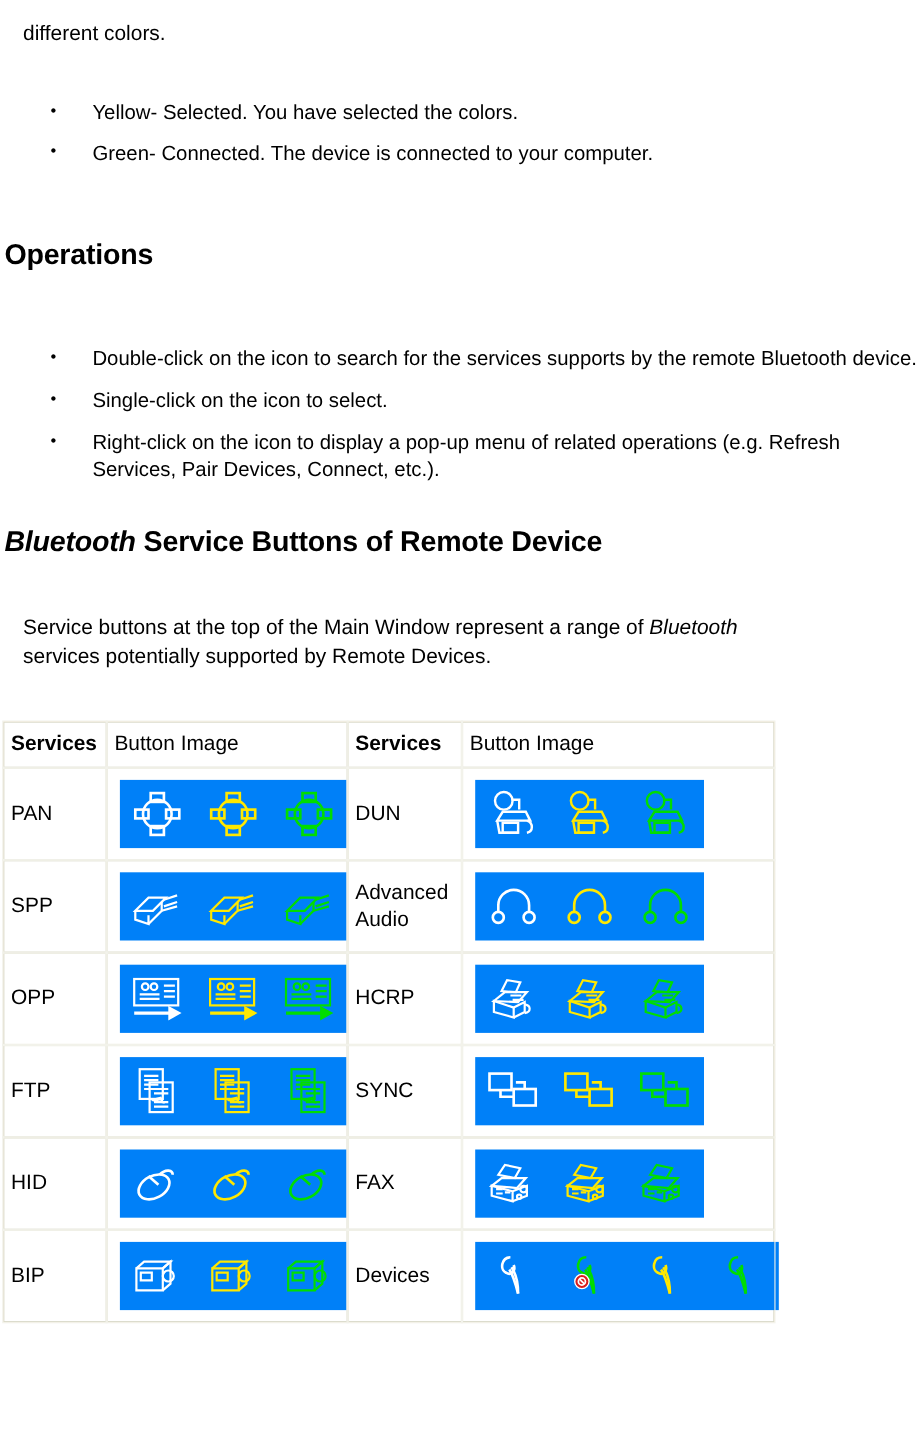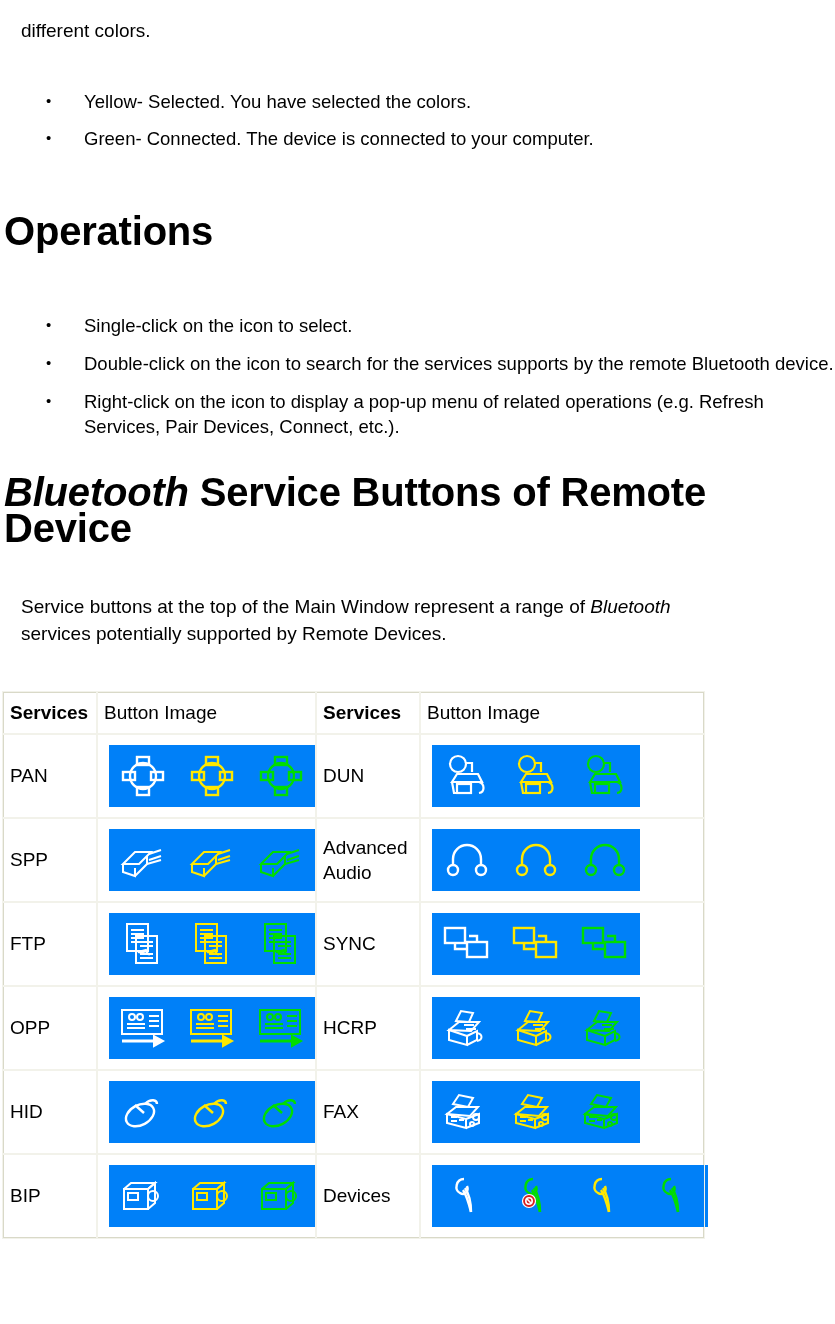--- a/index.html
+++ b/index.html
@@ -46,21 +46,21 @@
     content: "\2022";
     position: absolute;
     left: 46px;
     top: -1px;
     font-size: 15px;
     line-height: 25px;
   }
   ul.bullets.tight > li { margin-bottom: 13px; }
 
   h1.section {
-    font-size: 40px;
+    font-size: 26px;
     font-weight: bold;
     margin: 0;
     padding: 0 5px 0 4px;
     line-height: 36px;
     letter-spacing: -0.2px;
   }
   h1.section .ital {
     font-style: italic;
   }
 
@@ -132,22 +132,22 @@
   </ul>
 
   <div class="sp-50"></div>
 
   <h1 class="section">Operations</h1>
 
   <div class="sp-50"></div>
   <div class="sp-14"></div>
 
   <ul class="bullets tight">
+    <li>Double-click on the icon to search for the services supports by the remote Bluetooth device.</li>
     <li>Single-click on the icon to select.</li>
-    <li>Double-click on the icon to search for the services supports by the remote Bluetooth device.</li>
     <li>Right-click on the icon to display a pop-up menu of related operations (e.g. Refresh Services, Pair Devices, Connect, etc.).</li>
   </ul>
 
   <div class="sp-22"></div>
 
   <h1 class="section"><span class="ital">Bluetooth</span><span> Service Buttons of Remote Device</span></h1>
 
   <div class="sp-30"></div>
 
   <div class="para"><span>Service buttons at the top of the Main Window represent a range of </span><i>Bluetooth</i><br><span>services potentially supported by Remote Devices.</span></div>
@@ -288,84 +288,20 @@
                 <path d="M7 27 V20 A14 14 0 0 1 35 20 V27"></path>
                 <circle cx="7" cy="31" r="5"></circle>
                 <circle cx="35" cy="31" r="5"></circle>
               </g>
             </svg>
           </div>
         </td>
       </tr>
 
       <tr>
-        <td class="c1 lbl">FTP</td>
-        <td class="c2 img">
-          <div class="imgstrip w206">
-            <svg class="icn" width="38" height="44" viewBox="0 0 38 44">
-              <g fill="none" stroke="#FFFFFF" stroke-width="2">
-                <rect x="3" y="2" width="21" height="27"></rect>
-                <path d="M7 8 h13 M7 12 h13 M7 16 h13 M7 20 h13"></path>
-                <rect x="12" y="14" width="21" height="27"></rect>
-                <path d="M16 20 h13 M16 24 h13 M16 32 h13 M16 36 h13"></path>
-                <path d="M14 30 l8 -2 l2 4 z"></path>
-              </g>
-            </svg>
-            <svg class="icn" width="38" height="44" viewBox="0 0 38 44">
-              <g fill="none" stroke="#FFE800" stroke-width="2">
-                <rect x="3" y="2" width="21" height="27"></rect>
-                <path d="M7 8 h13 M7 12 h13 M7 16 h13 M7 20 h13"></path>
-                <rect x="12" y="14" width="21" height="27"></rect>
-                <path d="M16 20 h13 M16 24 h13 M16 32 h13 M16 36 h13"></path>
-                <path d="M14 30 l8 -2 l2 4 z"></path>
-              </g>
-            </svg>
-            <svg class="icn" width="38" height="44" viewBox="0 0 38 44">
-              <g fill="none" stroke="#00DD00" stroke-width="2">
-                <rect x="3" y="2" width="21" height="27"></rect>
-                <path d="M7 8 h13 M7 12 h13 M7 16 h13 M7 20 h13"></path>
-                <rect x="12" y="14" width="21" height="27"></rect>
-                <path d="M16 20 h13 M16 24 h13 M16 32 h13 M16 36 h13"></path>
-                <path d="M14 30 l8 -2 l2 4 z"></path>
-              </g>
-            </svg>
-          </div>
-        </td>
-        <td class="c3 lbl">SYNC</td>
-        <td class="c4 img">
-          <div class="imgstrip w208">
-            <svg class="icn" width="48" height="36" viewBox="0 0 48 36">
-              <g fill="none" stroke="#FFFFFF" stroke-width="2.4">
-                <rect x="2" y="2" width="20" height="15"></rect>
-                <path d="M12 17 v6 h12"></path>
-                <rect x="24" y="16" width="20" height="15"></rect>
-                <path d="M34 16 v-6 h-8"></path>
-              </g>
-            </svg>
-            <svg class="icn" width="48" height="36" viewBox="0 0 48 36">
-              <g fill="none" stroke="#FFE800" stroke-width="2.4">
-                <rect x="2" y="2" width="20" height="15"></rect>
-                <path d="M12 17 v6 h12"></path>
-                <rect x="24" y="16" width="20" height="15"></rect>
-                <path d="M34 16 v-6 h-8"></path>
-              </g>
-            </svg>
-            <svg class="icn" width="48" height="36" viewBox="0 0 48 36">
-              <g fill="none" stroke="#00DD00" stroke-width="2.4">
-                <rect x="2" y="2" width="20" height="15"></rect>
-                <path d="M12 17 v6 h12"></path>
-                <rect x="24" y="16" width="20" height="15"></rect>
-                <path d="M34 16 v-6 h-8"></path>
-              </g>
-            </svg>
-          </div>
-        </td>
-      </tr>
-
-      <tr>
         <td class="c1 lbl">OPP</td>
         <td class="c2 img">
           <div class="imgstrip w206">
             <svg class="icn" width="46" height="40" viewBox="0 0 46 40">
               <g fill="none" stroke="#FFFFFF" stroke-width="2">
                 <rect x="2" y="2" width="40" height="24"></rect>
                 <circle cx="12" cy="9" r="3"></circle>
                   <circle cx="20" cy="9" r="3"></circle>
                 <path d="M7 16 h18 M7 20 h18 M29 8 h10 M29 13 h10 M29 18 h10"></path>
                 <path d="M2 33 h34" stroke-width="3"></path>
@@ -418,20 +354,84 @@
               </g>
             </svg>
             <svg class="icn" width="46" height="40" viewBox="0 0 46 40">
               <g fill="none" stroke="#00DD00" stroke-width="2">
                 <path d="M12 13 l5 -10 l12 2 l-4 9 z"></path>
                 <path d="M5 22 l10 -8 h20 l-8 9 z"></path>
                 <path d="M5 22 v10 l18 5 v-9 z"></path>
                 <path d="M23 28 l10 -5 v9 l-10 5"></path>
                 <path d="M33 25 c6 1 6 7 0 8"></path>
                 <path d="M20 17 h10 M22 21 h10"></path>
+              </g>
+            </svg>
+          </div>
+        </td>
+      </tr>
+
+      <tr>
+        <td class="c1 lbl">FTP</td>
+        <td class="c2 img">
+          <div class="imgstrip w206">
+            <svg class="icn" width="38" height="44" viewBox="0 0 38 44">
+              <g fill="none" stroke="#FFFFFF" stroke-width="2">
+                <rect x="3" y="2" width="21" height="27"></rect>
+                <path d="M7 8 h13 M7 12 h13 M7 16 h13 M7 20 h13"></path>
+                <rect x="12" y="14" width="21" height="27"></rect>
+                <path d="M16 20 h13 M16 24 h13 M16 32 h13 M16 36 h13"></path>
+                <path d="M14 30 l8 -2 l2 4 z"></path>
+              </g>
+            </svg>
+            <svg class="icn" width="38" height="44" viewBox="0 0 38 44">
+              <g fill="none" stroke="#FFE800" stroke-width="2">
+                <rect x="3" y="2" width="21" height="27"></rect>
+                <path d="M7 8 h13 M7 12 h13 M7 16 h13 M7 20 h13"></path>
+                <rect x="12" y="14" width="21" height="27"></rect>
+                <path d="M16 20 h13 M16 24 h13 M16 32 h13 M16 36 h13"></path>
+                <path d="M14 30 l8 -2 l2 4 z"></path>
+              </g>
+            </svg>
+            <svg class="icn" width="38" height="44" viewBox="0 0 38 44">
+              <g fill="none" stroke="#00DD00" stroke-width="2">
+                <rect x="3" y="2" width="21" height="27"></rect>
+                <path d="M7 8 h13 M7 12 h13 M7 16 h13 M7 20 h13"></path>
+                <rect x="12" y="14" width="21" height="27"></rect>
+                <path d="M16 20 h13 M16 24 h13 M16 32 h13 M16 36 h13"></path>
+                <path d="M14 30 l8 -2 l2 4 z"></path>
+              </g>
+            </svg>
+          </div>
+        </td>
+        <td class="c3 lbl">SYNC</td>
+        <td class="c4 img">
+          <div class="imgstrip w208">
+            <svg class="icn" width="48" height="36" viewBox="0 0 48 36">
+              <g fill="none" stroke="#FFFFFF" stroke-width="2.4">
+                <rect x="2" y="2" width="20" height="15"></rect>
+                <path d="M12 17 v6 h12"></path>
+                <rect x="24" y="16" width="20" height="15"></rect>
+                <path d="M34 16 v-6 h-8"></path>
+              </g>
+            </svg>
+            <svg class="icn" width="48" height="36" viewBox="0 0 48 36">
+              <g fill="none" stroke="#FFE800" stroke-width="2.4">
+                <rect x="2" y="2" width="20" height="15"></rect>
+                <path d="M12 17 v6 h12"></path>
+                <rect x="24" y="16" width="20" height="15"></rect>
+                <path d="M34 16 v-6 h-8"></path>
+              </g>
+            </svg>
+            <svg class="icn" width="48" height="36" viewBox="0 0 48 36">
+              <g fill="none" stroke="#00DD00" stroke-width="2.4">
+                <rect x="2" y="2" width="20" height="15"></rect>
+                <path d="M12 17 v6 h12"></path>
+                <rect x="24" y="16" width="20" height="15"></rect>
+                <path d="M34 16 v-6 h-8"></path>
               </g>
             </svg>
           </div>
         </td>
       </tr>
 
       <tr>
         <td class="c1 lbl">HID</td>
         <td class="c2 img">
           <div class="imgstrip w206">

